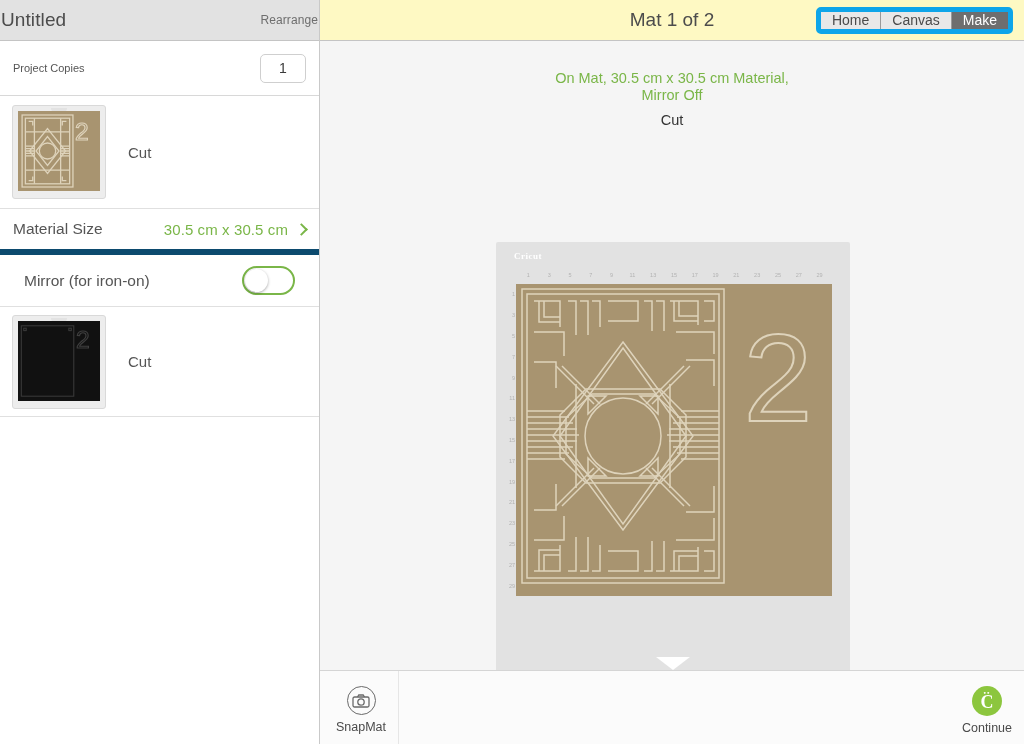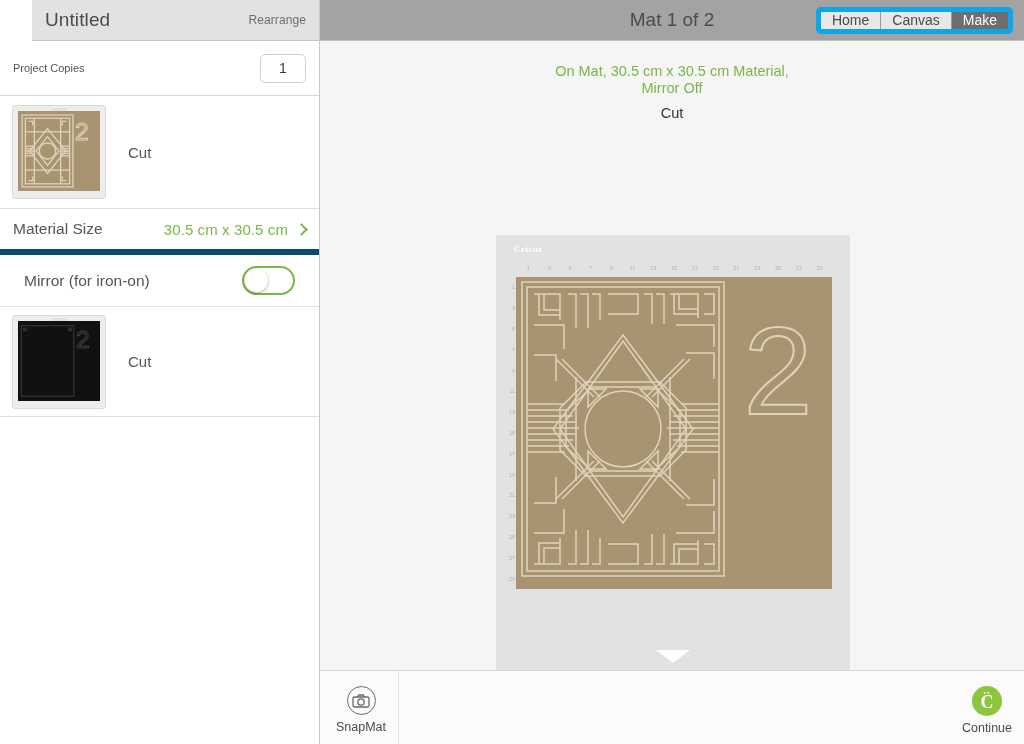--- a/index.html
+++ b/index.html
@@ -18,22 +18,21 @@
     background: #ffffff;
     border-right: 1px solid #c9c9c9;
     display: flex; flex-direction: column;
     position: relative;
   }
   .sidebar-header {
     height: 41px; min-height: 41px;
     background: #e2e2e2;
     border-bottom: 1px solid #c4c4c4;
     display: flex; align-items: center;
-    padding: 0 13px;
-    margin-left: 32px;
+    padding: 0 1px;
   }
   .doc-title {
     font-size: 19px; color: #4c4c4c; font-weight: 400;
     letter-spacing: .1px;
   }
   .rearrange {
     margin-left: auto; font-size: 12px; color: #6e6e6e;
     letter-spacing: .1px;
   }
   .row-copies {
@@ -131,21 +130,21 @@
 
   
   .main {
     flex: 1; height: 744px;
     position: relative;
     background: #f5f5f5;
     display: flex; flex-direction: column;
   }
   .main-header {
     height: 41px; min-height: 41px;
-    background: #a3a3a3;
+    background: #fef9c3;
     border-bottom: 1px solid #c4c4c4;
     display: flex; align-items: center;
     position: relative;
   }
   .mat-title {
     position: absolute; left: 0; right: 0; text-align: center;
     font-size: 19px; color: #4c4c4c;
   }
   .segmented {
     margin-left: auto; margin-right: 11px;
@@ -164,20 +163,21 @@
     border-right: 1px solid #9a9a9a;
     min-width: 48px;
   }
   .seg:last-child { border-right: none; }
   .seg.active { background: #6e6e6e; color: #fff; }
 
   .canvas-area {
     flex: 1; position: relative;
     background: #f5f5f5;
     overflow: hidden;
+    margin-top: 7px;
   }
   .status-block {
     position: absolute; top: 22px; left: 0; right: 0;
     text-align: center;
   }
   .status-green {
     font-size: 14.5px; color: #7ab648; line-height: 17px;
   }
   .status-op {
     font-size: 14.5px; color: #333; margin-top: 8px;

